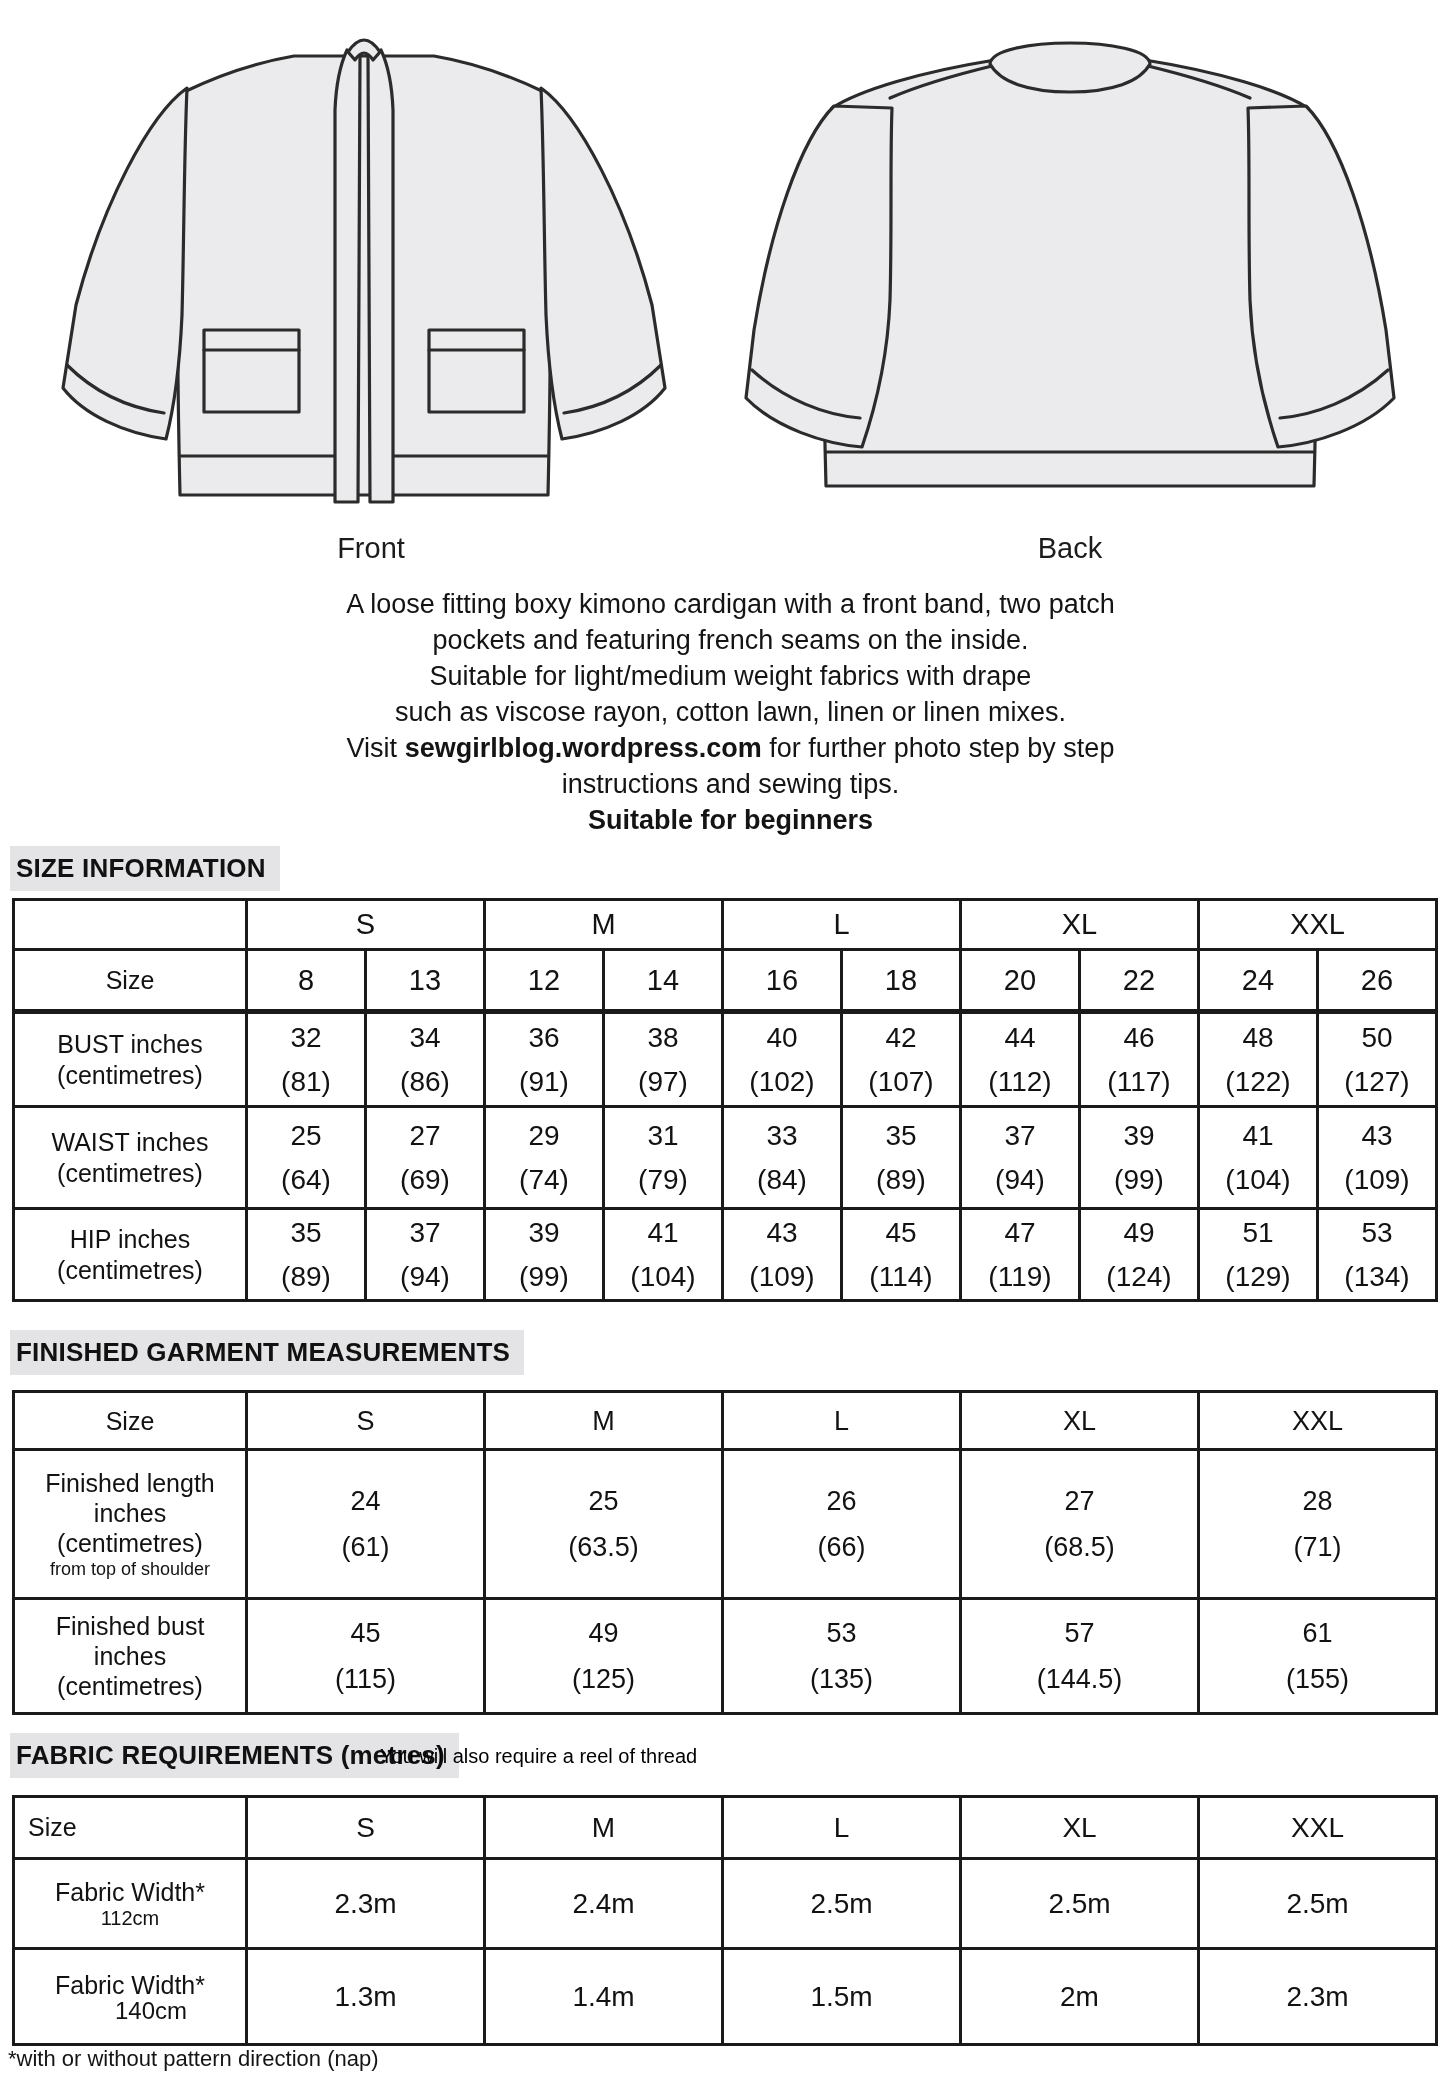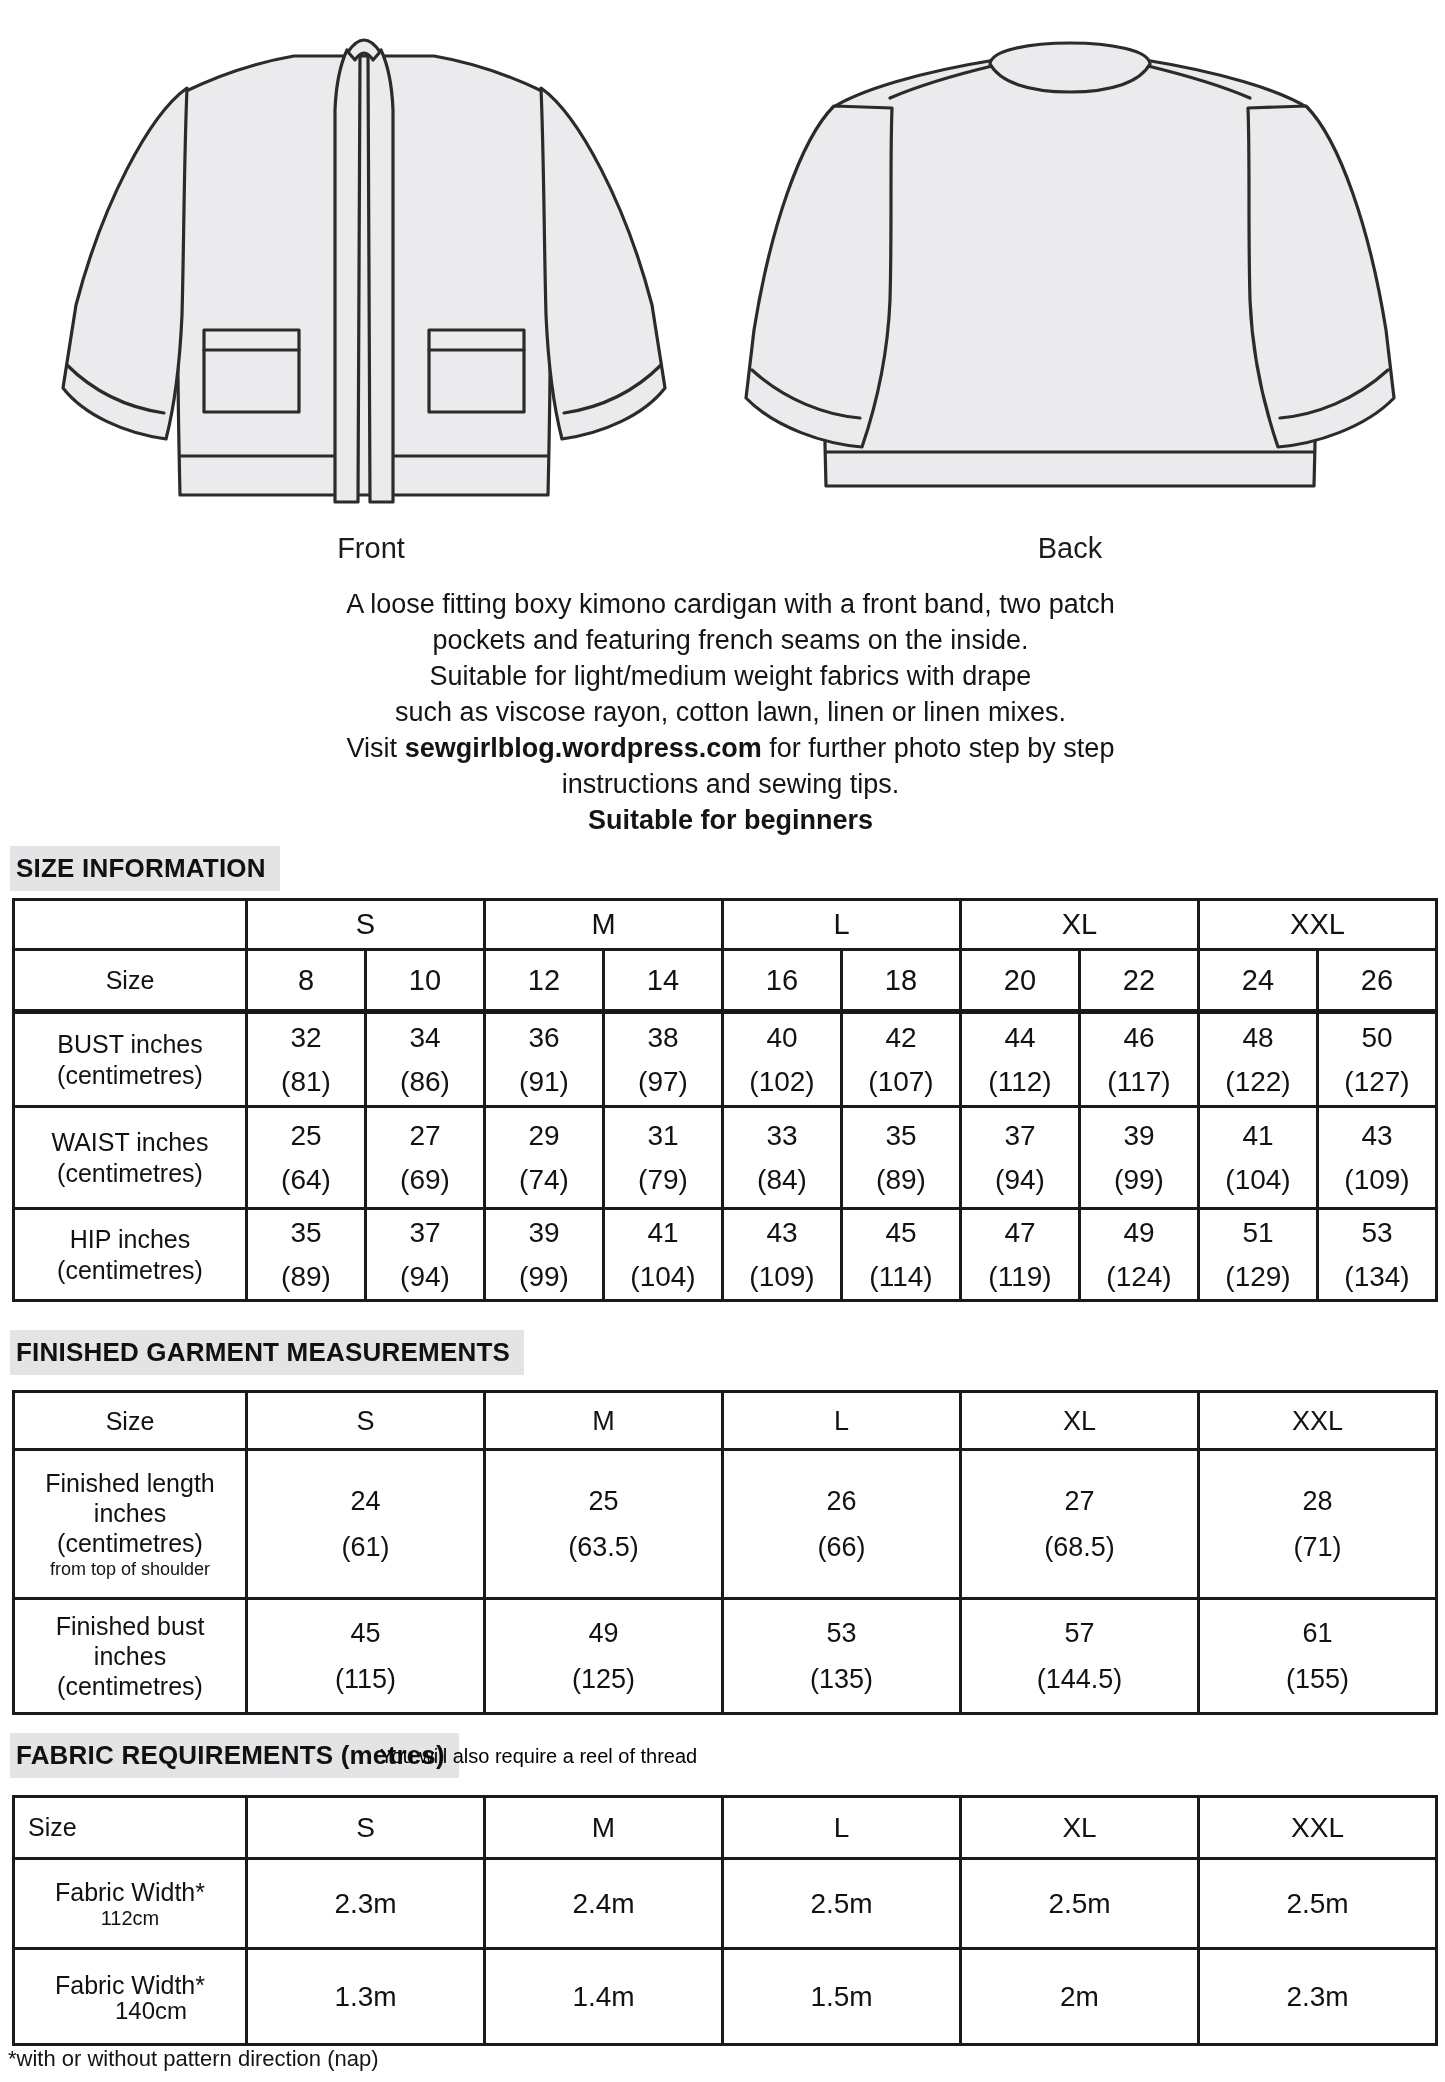--- a/index.html
+++ b/index.html
@@ -134,21 +134,21 @@
       <td class="nob"></td>
       <td colspan="2" class="gl">S</td>
       <td colspan="2" class="gl">M</td>
       <td colspan="2" class="gl">L</td>
       <td colspan="2" class="gl">XL</td>
       <td colspan="2" class="gl">XXL</td>
     </tr>
     <tr class="sizerow heavy-b" style="height:62px">
       <td class="hdr labelcell">Size</td>
       <td class="hdr gl">8</td>
-      <td class="hdr">10</td>
+      <td class="hdr">13</td>
       <td class="hdr gl">12</td>
       <td class="hdr">14</td>
       <td class="hdr gl">16</td>
       <td class="hdr">18</td>
       <td class="hdr gl">20</td>
       <td class="hdr">22</td>
       <td class="hdr gl">24</td>
       <td class="hdr">26</td>
     </tr>
     <tr style="height:95px">

